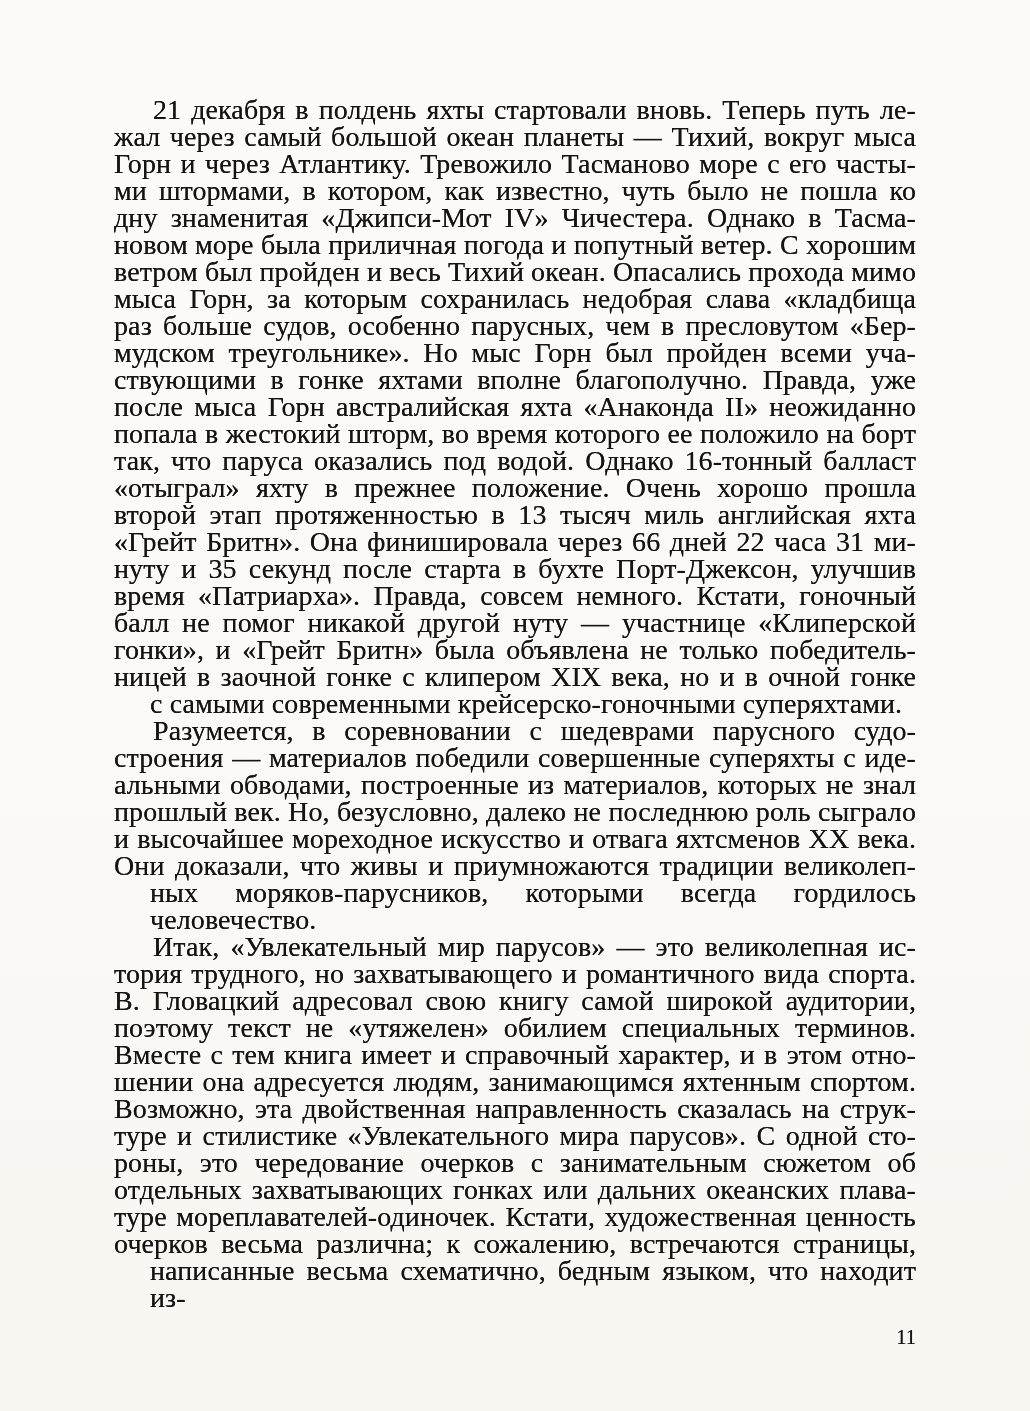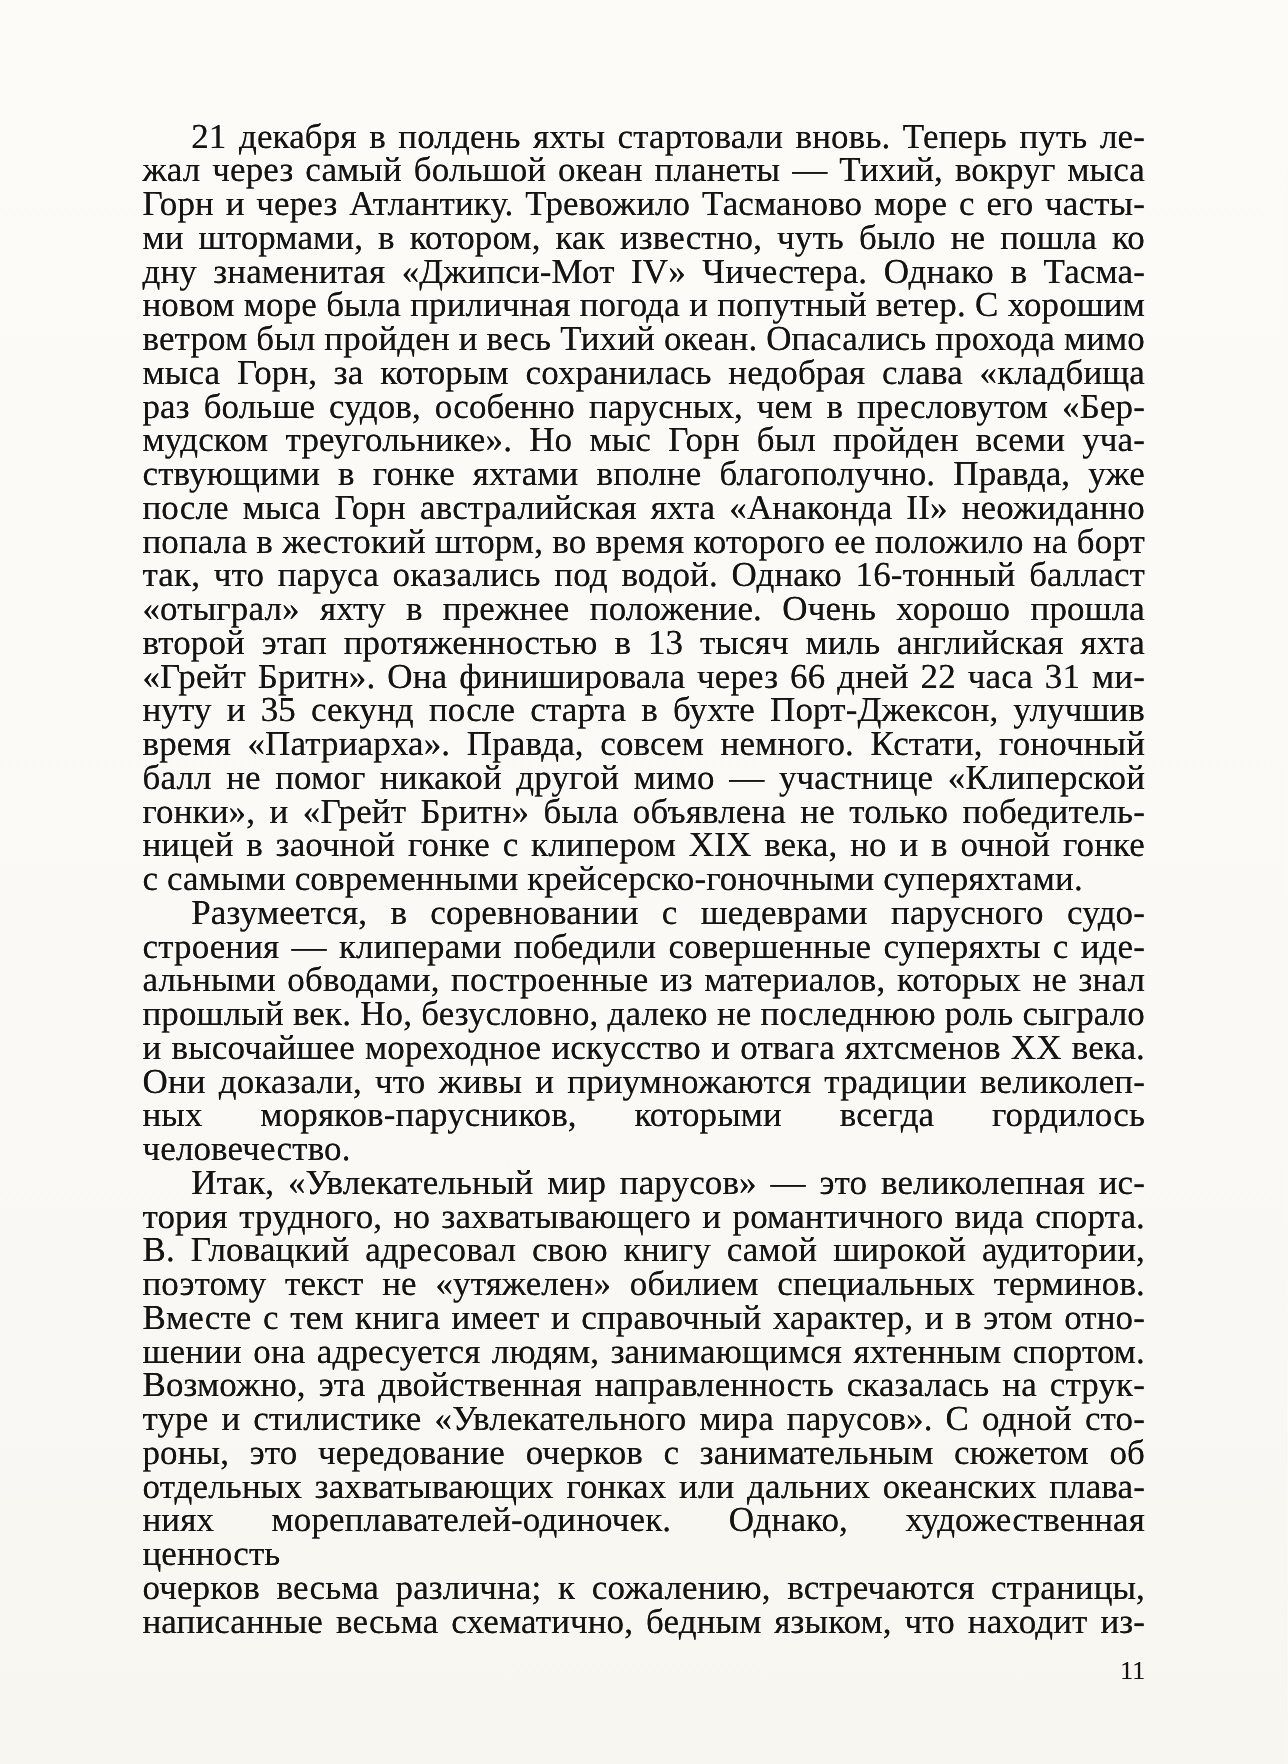--- a/index.html
+++ b/index.html
@@ -36,20 +36,21 @@
     text-align-last: justify;
     text-shadow: 0 0 0.5px rgba(25, 22, 20, 0.85);
     letter-spacing: 0.1px;
     white-space: normal;
   }
   .para .line:first-child {
     text-indent: 39px;
   }
   .para .line:last-child {
     text-align-last: left;
+    margin-left: 36px;
   }
   .para.continues .line:last-child {
     text-align-last: justify;
   }
   .page-number {
     position: absolute;
     left: 114px;
     top: 1326px;
     width: 802px;
     text-align: right;
@@ -75,44 +76,44 @@
         <div class="line">мудском треугольнике». Но мыс Горн был пройден всеми уча-</div>
         <div class="line">ствующими в гонке яхтами вполне благополучно. Правда, уже</div>
         <div class="line">после мыса Горн австралийская яхта «Анаконда II» неожиданно</div>
         <div class="line">попала в жестокий шторм, во время которого ее положило на борт</div>
         <div class="line">так, что паруса оказались под водой. Однако 16-тонный балласт</div>
         <div class="line">«отыграл» яхту в прежнее положение. Очень хорошо прошла</div>
         <div class="line">второй этап протяженностью в 13 тысяч миль английская яхта</div>
         <div class="line">«Грейт Бритн». Она финишировала через 66 дней 22 часа 31 ми-</div>
         <div class="line">нуту и 35 секунд после старта в бухте Порт-Джексон, улучшив</div>
         <div class="line">время «Патриарха». Правда, совсем немного. Кстати, гоночный</div>
-        <div class="line">балл не помог никакой другой мимо — участнице «Клиперской</div>
+        <div class="line">балл не помог никакой другой нуту — участнице «Клиперской</div>
         <div class="line">гонки», и «Грейт Бритн» была объявлена не только победитель-</div>
         <div class="line">ницей в заочной гонке с клипером XIX века, но и в очной гонке</div>
         <div class="line">с самыми современными крейсерско-гоночными суперяхтами.</div>
       </div>
     <div class="para">
         <div class="line">Разумеется, в соревновании с шедеврами парусного судо-</div>
-        <div class="line">строения — клиперами победили совершенные суперяхты с иде-</div>
+        <div class="line">строения — материалов победили совершенные суперяхты с иде-</div>
         <div class="line">альными обводами, построенные из материалов, которых не знал</div>
         <div class="line">прошлый век. Но, безусловно, далеко не последнюю роль сыграло</div>
         <div class="line">и высочайшее мореходное искусство и отвага яхтсменов XX века.</div>
         <div class="line">Они доказали, что живы и приумножаются традиции великолеп-</div>
         <div class="line">ных моряков-парусников, которыми всегда гордилось человечество.</div>
       </div>
     <div class="para continues">
         <div class="line">Итак, «Увлекательный мир парусов» — это великолепная ис-</div>
         <div class="line">тория трудного, но захватывающего и романтичного вида спорта.</div>
         <div class="line">В. Гловацкий адресовал свою книгу самой широкой аудитории,</div>
         <div class="line">поэтому текст не «утяжелен» обилием специальных терминов.</div>
         <div class="line">Вместе с тем книга имеет и справочный характер, и в этом отно-</div>
         <div class="line">шении она адресуется людям, занимающимся яхтенным спортом.</div>
         <div class="line">Возможно, эта двойственная направленность сказалась на струк-</div>
         <div class="line">туре и стилистике «Увлекательного мира парусов». С одной сто-</div>
         <div class="line">роны, это чередование очерков с занимательным сюжетом об</div>
         <div class="line">отдельных захватывающих гонках или дальних океанских плава-</div>
-        <div class="line">ниях мореплавателей-одиночек. Однако, художественная ценность</div>
+        <div class="line">туре мореплавателей-одиночек. Кстати, художественная ценность</div>
         <div class="line">очерков весьма различна; к сожалению, встречаются страницы,</div>
         <div class="line">написанные весьма схематично, бедным языком, что находит из-</div>
       </div>
   </div>
   <div class="page-number">11</div>
 </div>
 
 </body></html>

